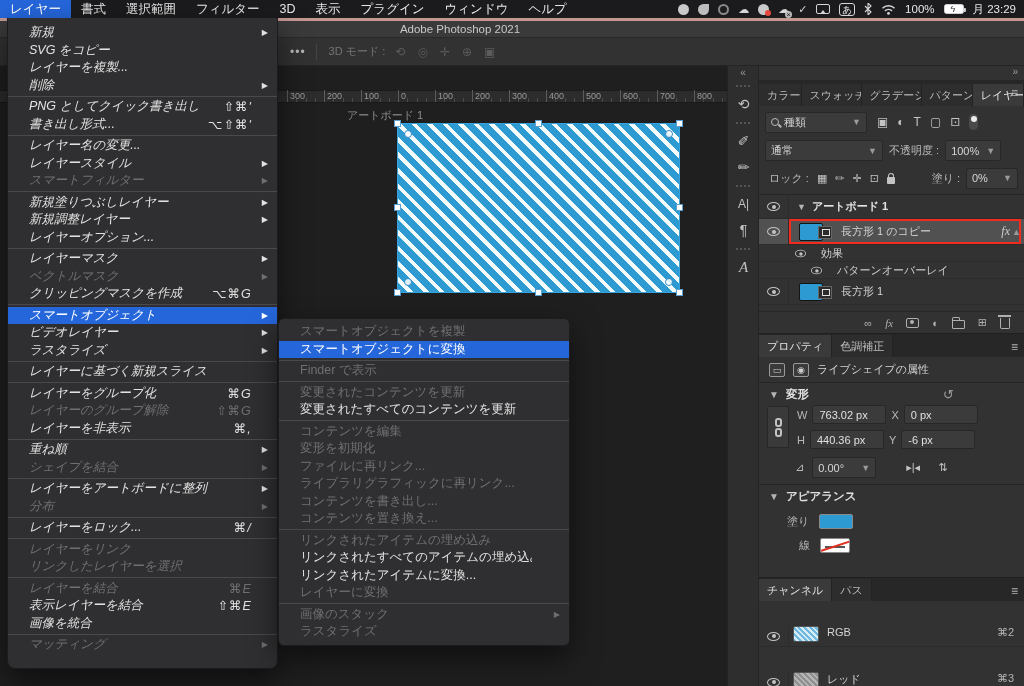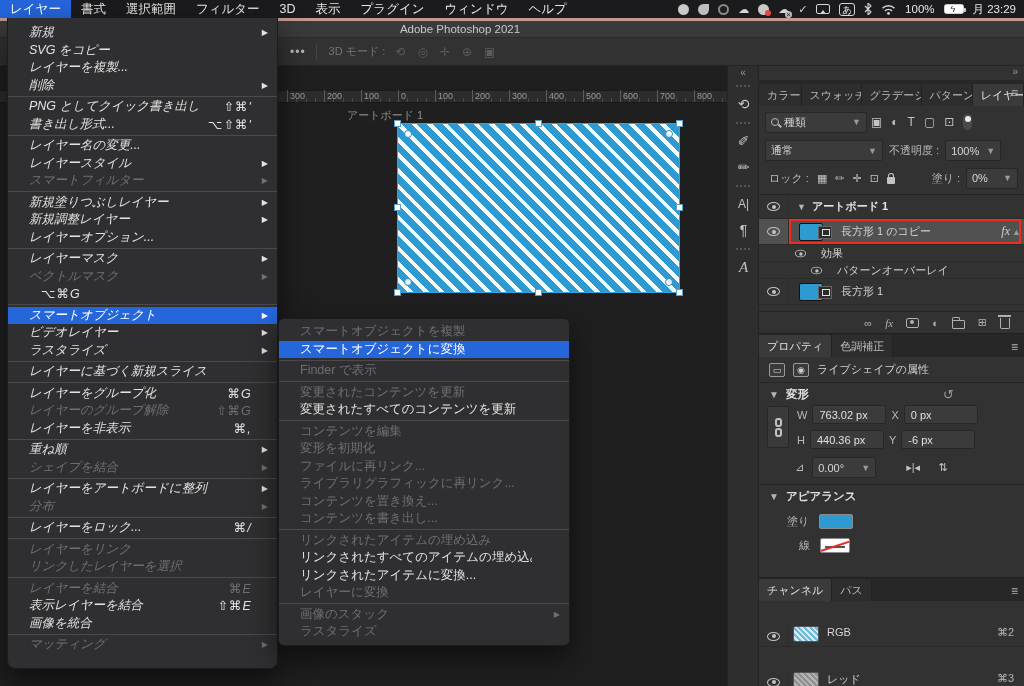--- a/index.html
+++ b/index.html
@@ -70,21 +70,21 @@
   .pd-strip { height:14px; position:relative; color:#9a9a9a; font-size:10px; }
   .pd-strip .right { position:absolute; right:6px; top:0; }
   .tabbar { height:26px; background:#272727; display:flex; align-items:flex-end; position:relative; }
   .ptab { height:22px; display:flex; align-items:center; padding:0 8px; background:#2d2d2d; border-right:1px solid #222;
     color:#bdbdbd; font-size:11px; white-space:nowrap; overflow:hidden; }
   .ptab.active { background:#3a3a3a; color:#e3e3e3; }
   .tab-w0 { max-width:52px; } .tab-w1 { max-width:62px; } .tab-w2 { max-width:60px; } .tab-w3 { max-width:58px; } .tab-w4 { max-width:60px; }
   .tab-menu { position:absolute; right:6px; top:6px; color:#b5b5b5; font-size:12px; }
 
   .row { display:flex; align-items:center; font-size:11px; color:#c9c9c9; }
-  .filter-row { margin:5px 6px 0 6px; height:22px; }
+  .filter-row { margin:5px 6px 0 6px; height:22px; gap:6px; }
   .ps-select { background:#3b3b3b; border:1px solid #272727; border-radius:2px; height:21px;
     display:flex; align-items:center; padding:0 5px; color:#d6d6d6; gap:5px; }
   .ps-select .chev { margin-left:auto; color:#9a9a9a; font-size:9px; }
   .search-sel { width:102px; }
   .mag { width:8px; height:8px; border:1.5px solid #b9b9b9; border-radius:50%; position:relative; flex:0 0 auto; }
   .mag::after { content:""; position:absolute; left:6px; top:6px; width:4px; height:1.5px; background:#b9b9b9; transform:rotate(45deg); }
   .filter-icons { display:flex; gap:9px; margin-left:4px; color:#c3c3c3; font-size:12px; align-items:center; }
   .ftoggle { width:9px; height:16px; border-radius:5px; background:#4a4a4a; position:relative; }
   .ftoggle::after { content:""; position:absolute; top:1.5px; left:1.5px; width:6px; height:6px; border-radius:50%; background:#ececec; }
   .blend-row { margin:7px 6px 0 6px; height:21px; gap:6px; }
@@ -746,20 +746,21 @@
         <span class="mi-arrow">▶</span>
       </div>
 
       <div class="mi disabled has-arrow">
         <span class="mi-label">ベクトルマスク</span>
         <span class="mi-shortcut"></span>
         <span class="mi-arrow">▶</span>
       </div>
 
       <div class="mi">
+        <span class="mi-label">クリッピングマスクを作成</span>
         <span class="mi-shortcut">⌥⌘G</span>
         <span class="mi-arrow">▶</span>
       </div>
 
       <div class="mi t-sep">
         
         
         
       </div>
 
@@ -989,27 +990,27 @@
         <span class="mi-arrow">▶</span>
       </div>
 
       <div class="mi disabled">
         <span class="mi-label">ライブラリグラフィックに再リンク...</span>
         <span class="mi-shortcut"></span>
         <span class="mi-arrow">▶</span>
       </div>
 
       <div class="mi disabled">
+        <span class="mi-label">コンテンツを書き出し...</span>
+        <span class="mi-shortcut"></span>
+        <span class="mi-arrow">▶</span>
+      </div>
+
+      <div class="mi disabled">
         <span class="mi-label">コンテンツを置き換え...</span>
-        <span class="mi-shortcut"></span>
-        <span class="mi-arrow">▶</span>
-      </div>
-
-      <div class="mi disabled">
-        <span class="mi-label">コンテンツを書き出し...</span>
         <span class="mi-shortcut"></span>
         <span class="mi-arrow">▶</span>
       </div>
 
       <div class="mi t-sep">
         
         
         
       </div>
 

